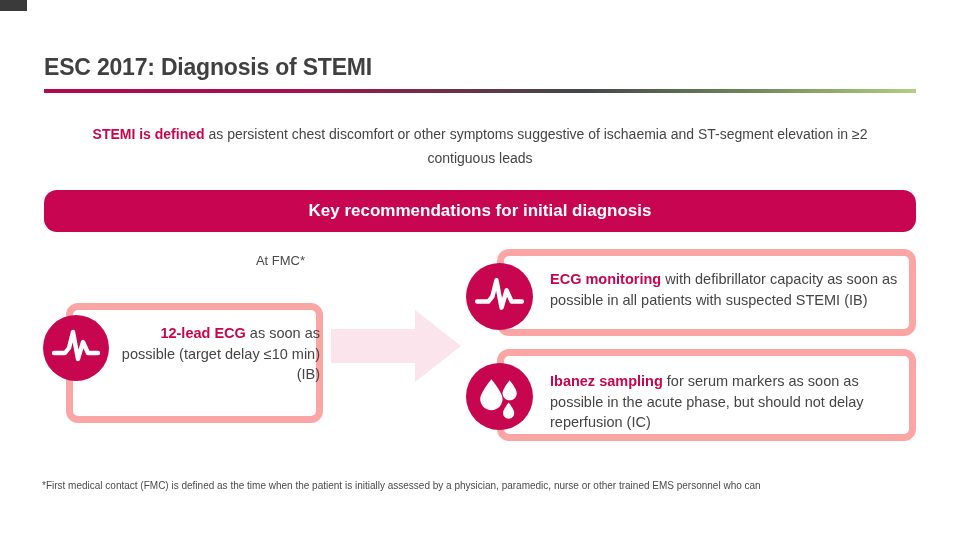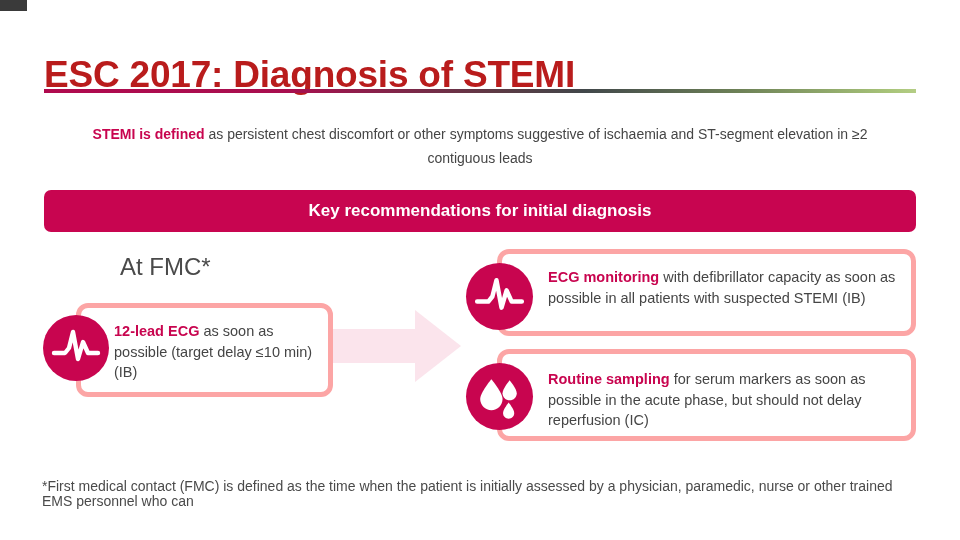--- a/index.html
+++ b/index.html
@@ -24,23 +24,23 @@
     width: 27px;
     height: 11px;
     background: #3a3a3a;
   }
 
   
   .slide-title {
     position: absolute;
     left: 44px;
     top: 54px;
-    font-size: 37px;
+    font-size: 23px;
     font-weight: bold;
-    color: #b91c1c;
+    color: #404040;
     letter-spacing: -0.2px;
     white-space: nowrap;
   }
   .title-rule {
     position: absolute;
     left: 44px;
     top: 89px;
     width: 872px;
     height: 4px;
     background: linear-gradient(to right,
@@ -70,64 +70,65 @@
   }
 
   
   .banner {
     position: absolute;
     left: 44px;
     top: 190px;
     width: 872px;
     height: 42px;
     background: #c80550;
-    border-radius: 7px;
+    border-radius: 13px;
     display: flex;
     align-items: center;
     justify-content: center;
   }
   .banner-text {
     color: #ffffff;
     font-size: 17px;
     font-weight: bold;
   }
 
   
   .fmc-heading {
     position: absolute;
     left: 120px;
     top: 253px;
     width: 185px;
-    text-align: left;
-    font-size: 24px;
+    text-align: right;
+    font-size: 13px;
     color: #4a4a4a;
   }
 
   
   .arrow {
     position: absolute;
     left: 331px;
     top: 310px;
     width: 130px;
     height: 72px;
   }
 
   
   .card {
     position: absolute;
     background: #ffffff;
-    border: 5px solid #fca5a5;
+    border: 7px solid #fca5a5;
     border-radius: 12px;
     box-sizing: border-box;
   }
   .card-left {
-    left: 76px;
+    left: 66px;
     top: 303px;
     width: 257px;
-    height: 94px;
+    height: 120px;
+    text-align: right;
   }
   .card-r1 {
     left: 497px;
     top: 249px;
     width: 419px;
     height: 87px;
   }
   .card-r2 {
     left: 497px;
     top: 349px;
@@ -187,21 +188,21 @@
     width: 100%;
     height: 100%;
   }
 
   
   .footnotes {
     position: absolute;
     left: 42px;
     top: 479px;
     width: 880px;
-    font-size: 14px;
+    font-size: 10px;
     line-height: 14.5px;
     color: #4a4a4a;
   }
 </style>
 </head>
 <body>
 
 <div class="corner-mark"></div>
 
 <div class="slide-title">ESC 2017: Diagnosis of STEMI</div>
@@ -240,21 +241,21 @@
 </div>
 
 <div class="icon-circle icon-r1">
   <svg viewBox="0 0 66 66">
     <path d="M11,38 L22,38 L26,33 L30,17 L35,44 L40,27 L45,38 L55,38" fill="none" stroke="#ffffff" stroke-width="4.4" stroke-linecap="round" stroke-linejoin="round"></path>
   </svg>
 </div>
 
 <div class="card card-r2">
   <div class="card-text">
-    <b>Routine sampling</b><span> for serum markers as soon as possible in the acute phase, but should not delay reperfusion (IC)</span>
+    <b>Ibanez sampling</b><span> for serum markers as soon as possible in the acute phase, but should not delay reperfusion (IC)</span>
   </div>
 </div>
 
 <div class="icon-circle icon-r2">
   <svg viewBox="0 0 66 66">
     <path d="M25,16 C25,16 14,29 14,35.5 C14,41.6 18.9,46.5 25,46.5 C31.1,46.5 36,41.6 36,35.5 C36,29 25,16 25,16 Z" fill="#ffffff"></path>
     <path d="M43,17 C43,17 36,25.5 36,29.8 C36,33.7 39.1,36.8 43,36.8 C46.9,36.8 50,33.7 50,29.8 C50,25.5 43,17 43,17 Z" fill="#ffffff"></path>
     <path d="M42,39 C42,39 36.5,45.8 36.5,49.2 C36.5,52.3 38.9,54.8 42,54.8 C45.1,54.8 47.5,52.3 47.5,49.2 C47.5,45.8 42,39 42,39 Z" fill="#ffffff"></path>
   </svg>
 </div>

